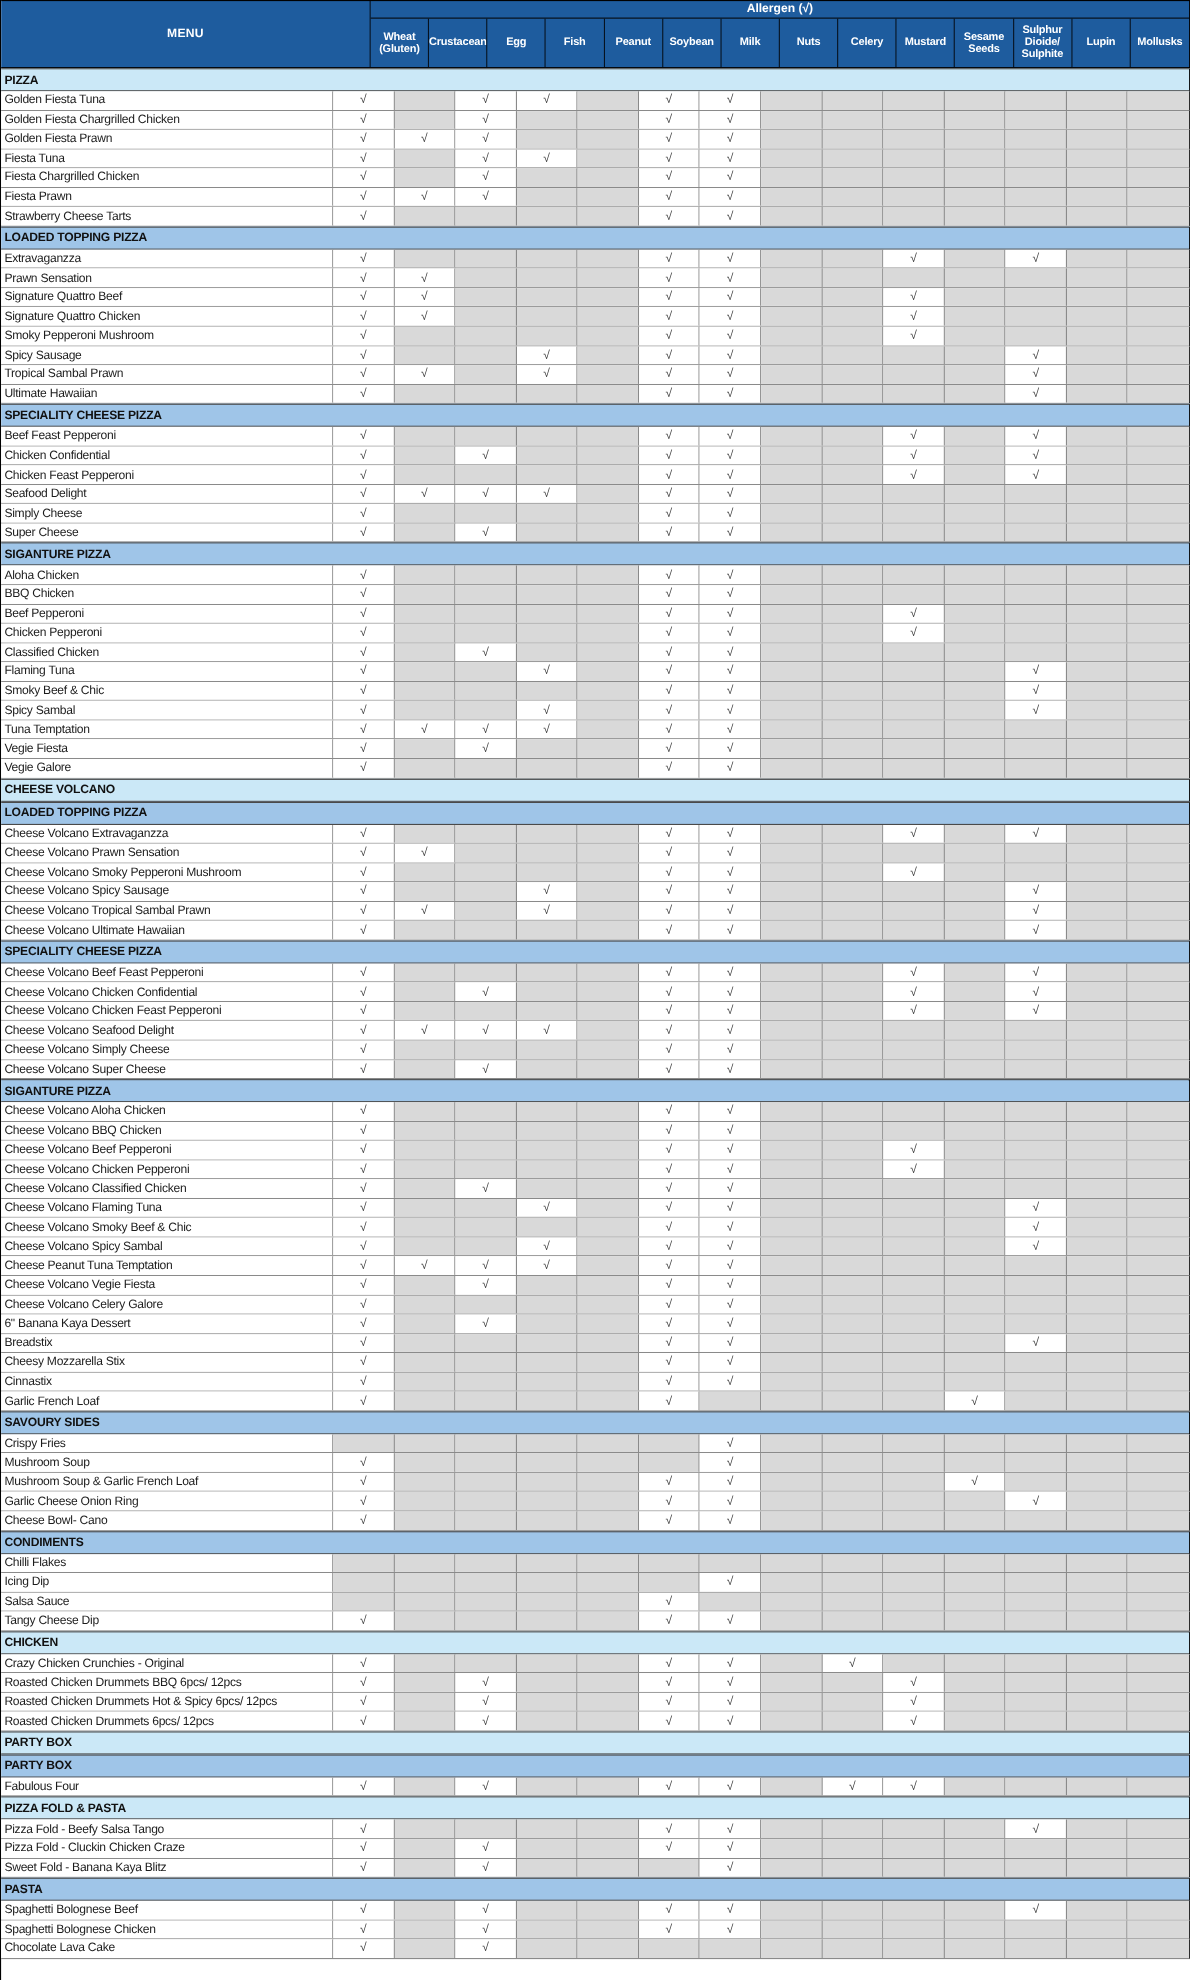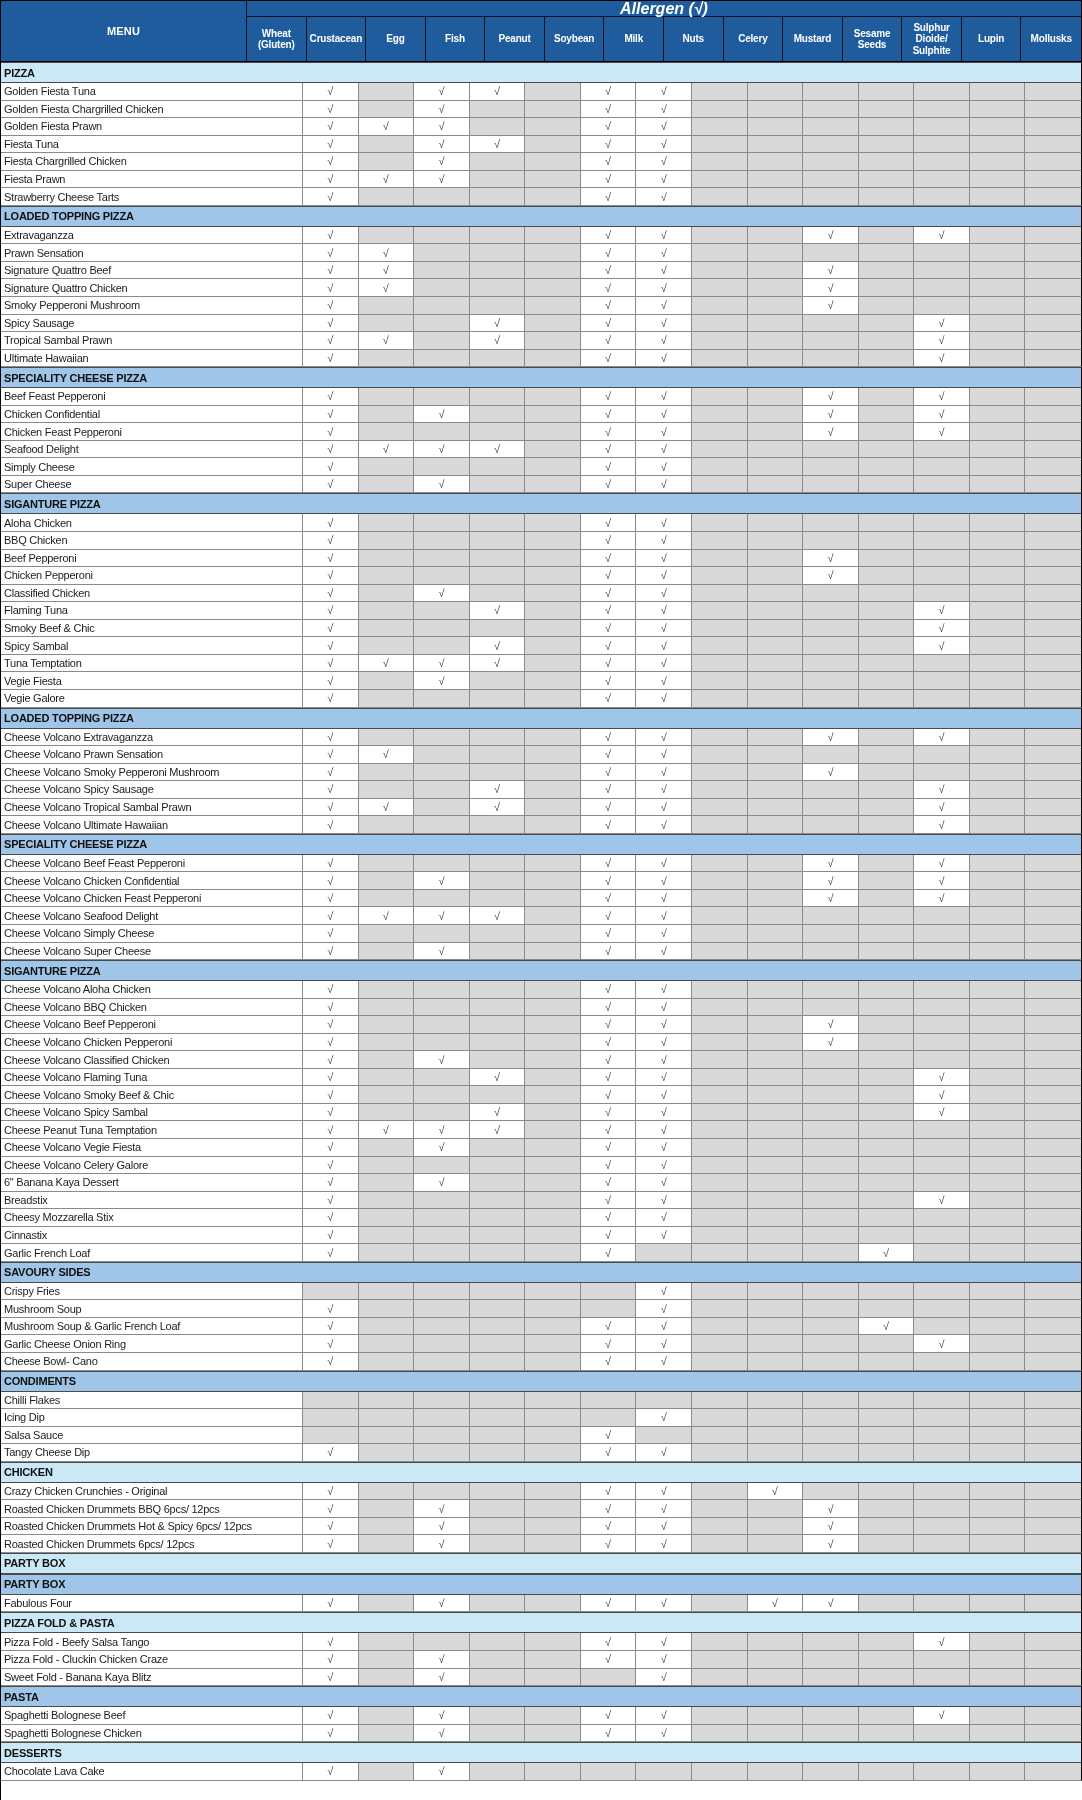--- a/index.html
+++ b/index.html
@@ -9,25 +9,25 @@
     --cell-gray:#D9D9D9;
     --grid-line:#8a8a8a;
     --check-color:#3f3f3f;
   }
   *{box-sizing:border-box;margin:0;padding:0;}
   html,body{background:#fff;}
   body{font-family:"Liberation Sans",sans-serif;width:1082px;}
   .table{width:1082px;height:1800px;overflow:hidden;border-left:1px solid #000;}
   
   .header{display:flex;height:62px;background:var(--header-bg);border-top:1px solid #000;border-bottom:1.5px solid #000;border-right:1px solid #000;}
-  .menu-head{width:246px;flex:none;display:flex;align-items:center;justify-content:center;
+  .menu-head{width:336px;flex:none;display:flex;align-items:center;justify-content:center;
     color:#fff;font-weight:bold;font-size:11px;letter-spacing:.2px;border-right:1px solid rgba(0,0,0,.8);}
   .allergen-head{flex:1;display:flex;flex-direction:column;}
   .allergen-title{height:16px;display:flex;align-items:center;justify-content:center;
-    color:#fff;font-weight:bold;font-size:16px;border-bottom:1px solid rgba(0,0,0,.8);font-style:italic;}
+    color:#fff;font-weight:bold;font-size:11px;border-bottom:1px solid rgba(0,0,0,.8);}
   .col-heads{height:46px;display:grid;grid-template-columns:repeat(14,1fr);}
   .col-head{display:flex;align-items:center;justify-content:center;text-align:center;
     color:#fff;font-weight:bold;font-size:10px;line-height:1.12;padding:1px 0;
     border-right:1px solid rgba(0,0,0,.8);letter-spacing:-0.2px;overflow:hidden;}
   .col-head:last-child{border-right:none;}
   
   .tbody{width:100%;}
   .row{display:grid;grid-template-columns:302px repeat(14,1fr);height:17.55px;
     border-bottom:1px solid var(--grid-line);border-right:1px solid #000;}
   .section-row{display:flex;align-items:center;height:21px;padding-left:3px;
@@ -612,20 +612,21 @@
         <div class="cell checked">√</div>
         <div class="cell checked">√</div>
         <div class="cell empty"></div>
         <div class="cell empty"></div>
         <div class="cell empty"></div>
         <div class="cell empty"></div>
         <div class="cell empty"></div>
         <div class="cell empty"></div>
         <div class="cell empty"></div>
       </div>
+      <div class="section-row section-light">CHEESE VOLCANO</div>
       <div class="section-row section-medium">LOADED TOPPING PIZZA</div>
       <div class="row">
         <div class="menu-cell">Cheese Volcano Extravaganzza</div>
         <div class="cell checked">√</div>
         <div class="cell empty"></div>
         <div class="cell empty"></div>
         <div class="cell empty"></div>
         <div class="cell empty"></div>
         <div class="cell checked">√</div>
         <div class="cell checked">√</div>
@@ -1421,21 +1422,20 @@
         <div class="cell checked">√</div>
         <div class="cell checked">√</div>
         <div class="cell empty"></div>
         <div class="cell empty"></div>
         <div class="cell empty"></div>
         <div class="cell empty"></div>
         <div class="cell empty"></div>
         <div class="cell empty"></div>
         <div class="cell empty"></div>
       </div>
-      <div class="section-row section-light">DESSERTS</div>
       <div class="row">
         <div class="menu-cell">Chocolate Lava Cake</div>
         <div class="cell checked">√</div>
         <div class="cell empty"></div>
         <div class="cell checked">√</div>
         <div class="cell empty"></div>
         <div class="cell empty"></div>
         <div class="cell empty"></div>
         <div class="cell empty"></div>
         <div class="cell empty"></div>

